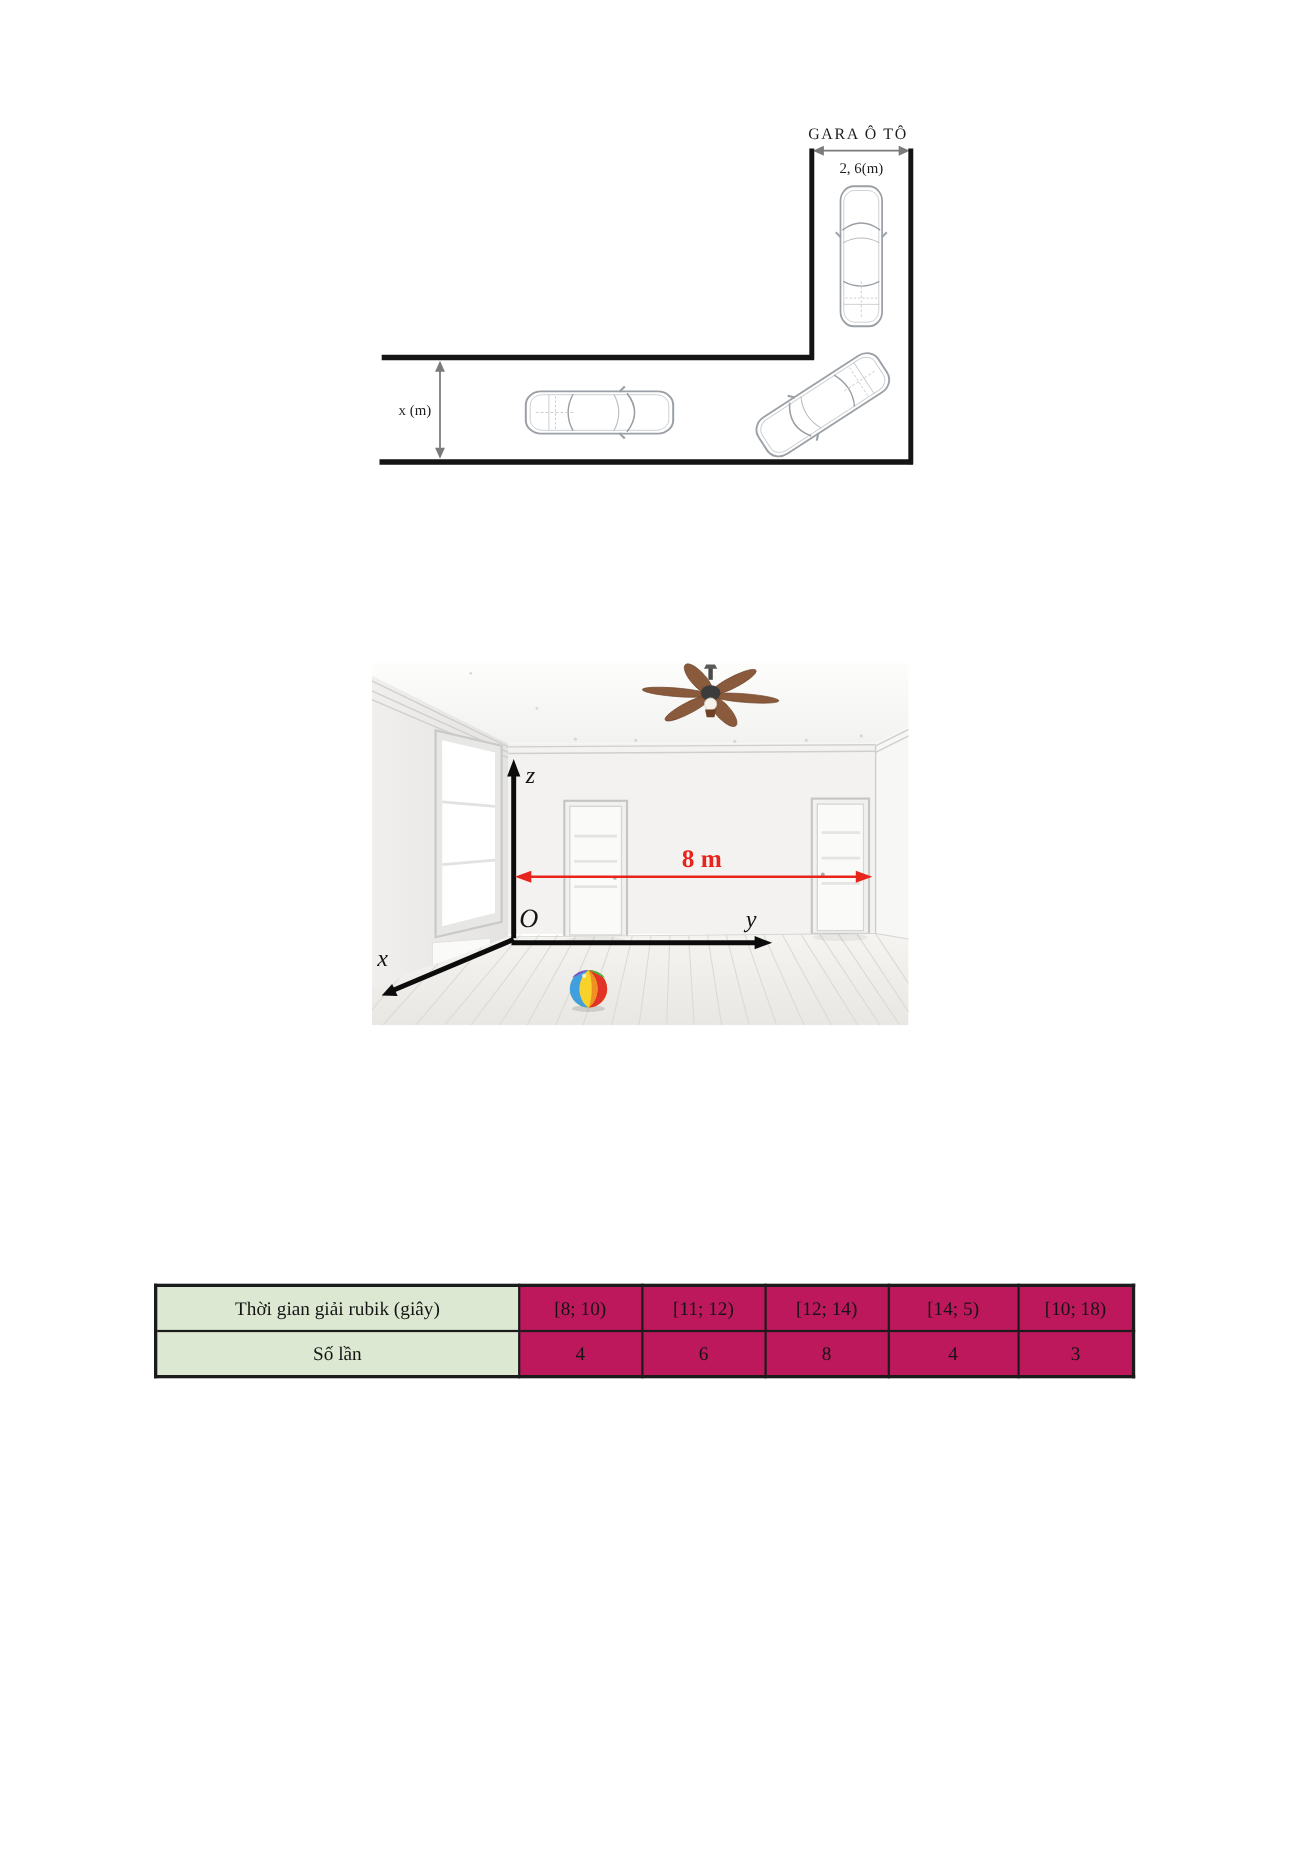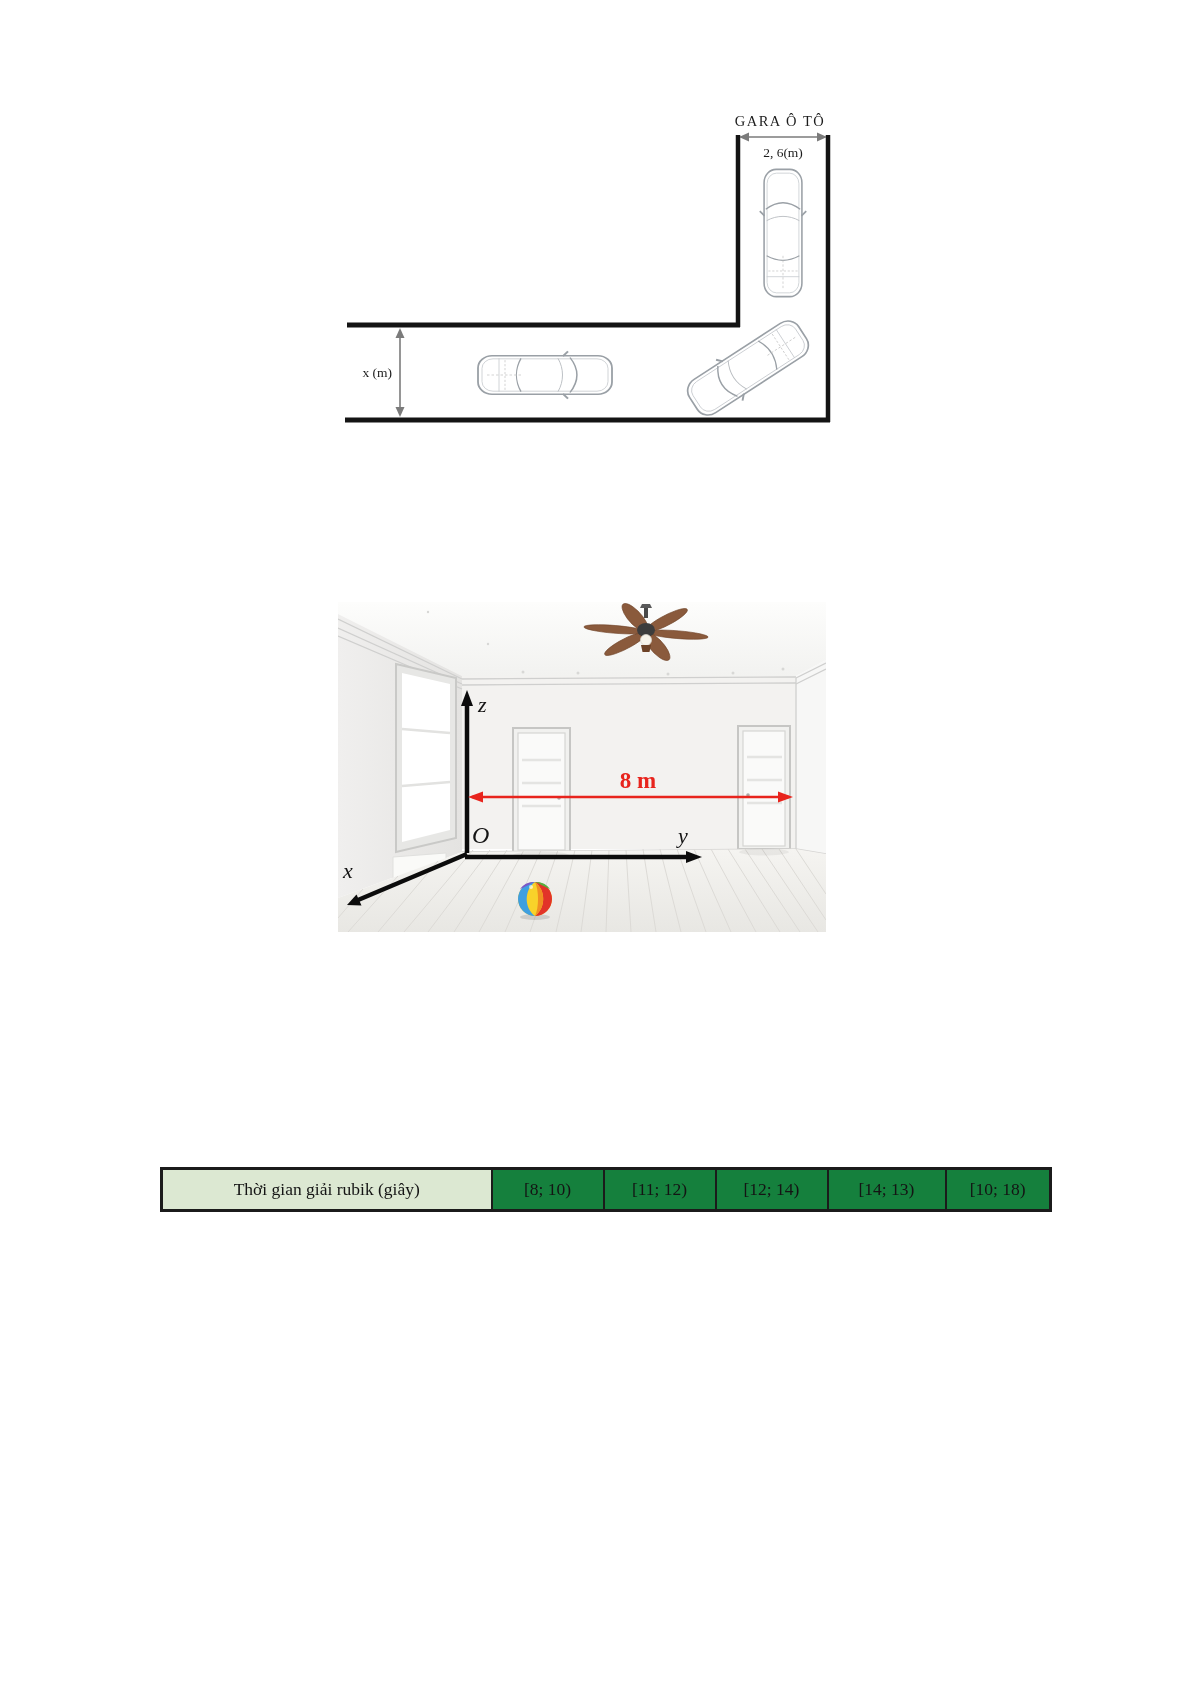--- a/index.html
+++ b/index.html
@@ -1,23 +1,23 @@
 <!DOCTYPE html>
 <html><head>
 <meta charset="utf-8">
 <style>
   html,body{margin:0;padding:0;background:#ffffff;}
   .page{position:relative;width:1192px;height:1445px;background:#ffffff;overflow:hidden;
         font-family:"Liberation Serif",serif;}
   .abs{position:absolute;}
   svg text{font-family:"Liberation Serif",serif;}
   
-  .freq-table{position:absolute;left:160px;top:1167px;border-collapse:collapse;table-layout:fixed;padding-left:36px;}
+  .freq-table{position:absolute;left:140px;top:1167px;border-collapse:collapse;table-layout:fixed;padding-left:36px;}
   .freq-table td{border:2px solid #1b1b1b;text-align:center;vertical-align:middle;
-                 font-size:17.5px;color:#141414;padding:0;height:39px;background:#15803d;}
+                 font-size:17.5px;color:#141414;padding:0;height:39px;background:#be185d;}
   .freq-table td.rowhead{background:#dce8d2;}
   .freq-table{border:3px solid #1b1b1b;}
   
   .footer-line{position:absolute;left:86px;top:1672px;width:996px;height:5px;background:#111;}
   .footer-mark{position:absolute;height:3px;top:1682px;}
 </style>
 </head>
 <body>
 
 <div class="page">
@@ -239,22 +239,30 @@
       <col style="width:112px">
         <col style="width:118px">
         <col style="width:105px">
     </colgroup>
     <tbody>
         <tr>
       <td class="rowhead">Thời gian giải rubik (giây)</td>
       <td>[8; 10)</td>
       <td>[11; 12)</td>
       <td>[12; 14)</td>
-      <td>[14; 13)</td>
+      <td>[14; 5)</td>
       <td>[10; 18)</td>
+    </tr>
+    <tr>
+      <td class="rowhead">Số lần</td>
+      <td>4</td>
+      <td>6</td>
+      <td>8</td>
+      <td>4</td>
+      <td>3</td>
     </tr>
   </tbody>
     </table>
 
   <div class="footer-line"></div>
   <div class="footer-mark" style="left:1080px;width:6px;background:#3b3bd4"></div>
   <div class="footer-mark" style="left:1133px;width:4px;background:#c7a800"></div>
   <div class="footer-mark" style="left:1150px;width:4px;background:#333333"></div>
 
 </div>

